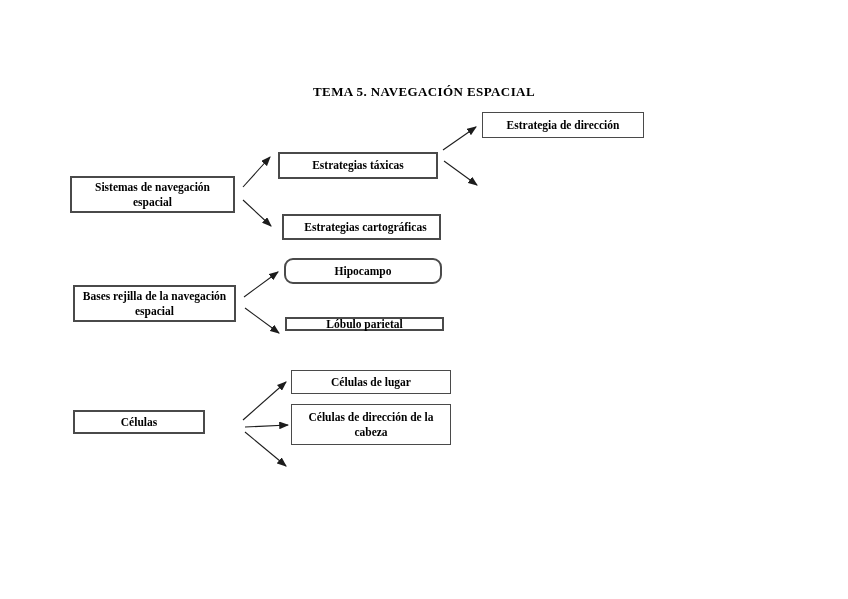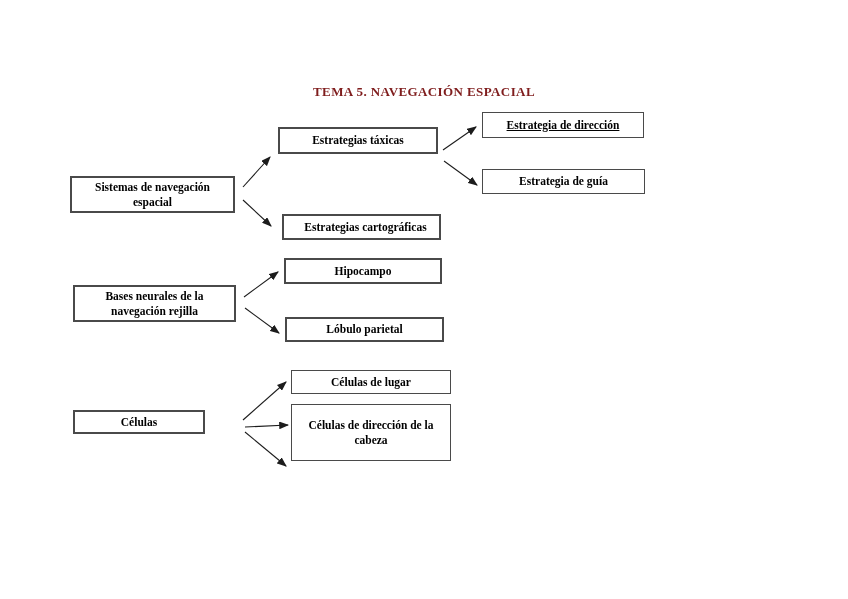--- a/index.html
+++ b/index.html
@@ -18,21 +18,21 @@
   }
   #title {
     position: absolute;
     left: 0;
     right: 0;
     top: 84px;
     text-align: center;
     font-size: 13px;
     font-weight: bold;
     letter-spacing: 0.4px;
-    color: #7f1d1d;
+    color: #000000;
   }
   .box {
     position: absolute;
     box-sizing: border-box;
     background: #ffffff;
     border: 2px solid #4a4a4a;
     display: flex;
     align-items: center;
     justify-content: center;
     text-align: center;
@@ -42,29 +42,29 @@
     padding: 1px 4px;
   }
   .box.thin   { border-width: 1px; }
   .box.medium { border-width: 1.5px; }
 
   
   #box-sistemas      { left: 70px;  top: 176px; width: 165px; height: 37px; }
   #box-bases         { left: 73px;  top: 285px; width: 163px; height: 37px; }
   #box-celulas       { left: 73px;  top: 410px; width: 132px; height: 24px; }
   
-  #box-taxicas       { left: 278px; top: 127px; width: 160px; height: 27px; }
+  #box-taxicas       { left: 278px; top: 152px; width: 160px; height: 27px; }
   #box-cartograficas { left: 282px; top: 214px; width: 159px; height: 26px; padding-left: 12px; }
-  #box-hipocampo     { left: 284px; top: 258px; width: 158px; height: 26px; }
-  #box-lobulo        { left: 285px; top: 317px; width: 159px; height: 25px; }
+  #box-hipocampo     { left: 284px; top: 258px; width: 158px; height: 26px; border-radius: 9px; }
+  #box-lobulo        { left: 285px; top: 317px; width: 159px; height: 14px; }
   #box-lugar         { left: 291px; top: 370px; width: 160px; height: 24px; }
-  #box-cabeza        { left: 291px; top: 404px; width: 160px; height: 57px; }
+  #box-cabeza        { left: 291px; top: 404px; width: 160px; height: 41px; }
   #box-rejilla       { left: 291px; top: 455px; width: 160px; height: 24px; }
   
-  #box-direccion     { left: 482px; top: 112px; width: 162px; height: 26px; text-decoration: underline; }
+  #box-direccion     { left: 482px; top: 112px; width: 162px; height: 26px; }
   #box-guia          { left: 482px; top: 169px; width: 163px; height: 25px; }
 
   #box-rejilla .underlined {
     display: inline-block;
     border-bottom: 1.2px solid #000000;
     padding: 0 8px 1px 8px;
   }
   #arrow-layer {
     position: absolute;
     left: 0;
@@ -99,21 +99,21 @@
     <line x1="245" y1="308" x2="279" y2="333" marker-end="url(#arrowhead)"></line>
     <line x1="243" y1="420" x2="286" y2="382" marker-end="url(#arrowhead)"></line>
     <line x1="245" y1="427" x2="288" y2="425" marker-end="url(#arrowhead)"></line>
     <line x1="245" y1="432" x2="286" y2="466" marker-end="url(#arrowhead)"></line>
   </svg>
 
   <div class="box" id="box-sistemas">
     <span>Sistemas de navegación espacial</span>
   </div>
   <div class="box" id="box-bases">
-    <span>Bases neurales de la navegación rejilla</span>
+    <span>Bases rejilla de la navegación espacial</span>
   </div>
   <div class="box" id="box-celulas">
     <span>Células</span>
   </div>
 
   <div class="box" id="box-taxicas">
     <span>Estrategias táxicas</span>
   </div>
   <div class="box" id="box-cartograficas">
     <span>Estrategias cartográficas</span>
@@ -127,17 +127,14 @@
   <div class="box medium" id="box-lugar">
     <span>Células de lugar</span>
   </div>
   <div class="box medium" id="box-cabeza">
     <span>Células de dirección de la cabeza</span>
   </div>
 
   <div class="box thin" id="box-direccion">
     <span>Estrategia de dirección</span>
   </div>
-  <div class="box thin" id="box-guia">
-    <span>Estrategia de guía</span>
-  </div>
 
 </div>
 
 </body></html>

